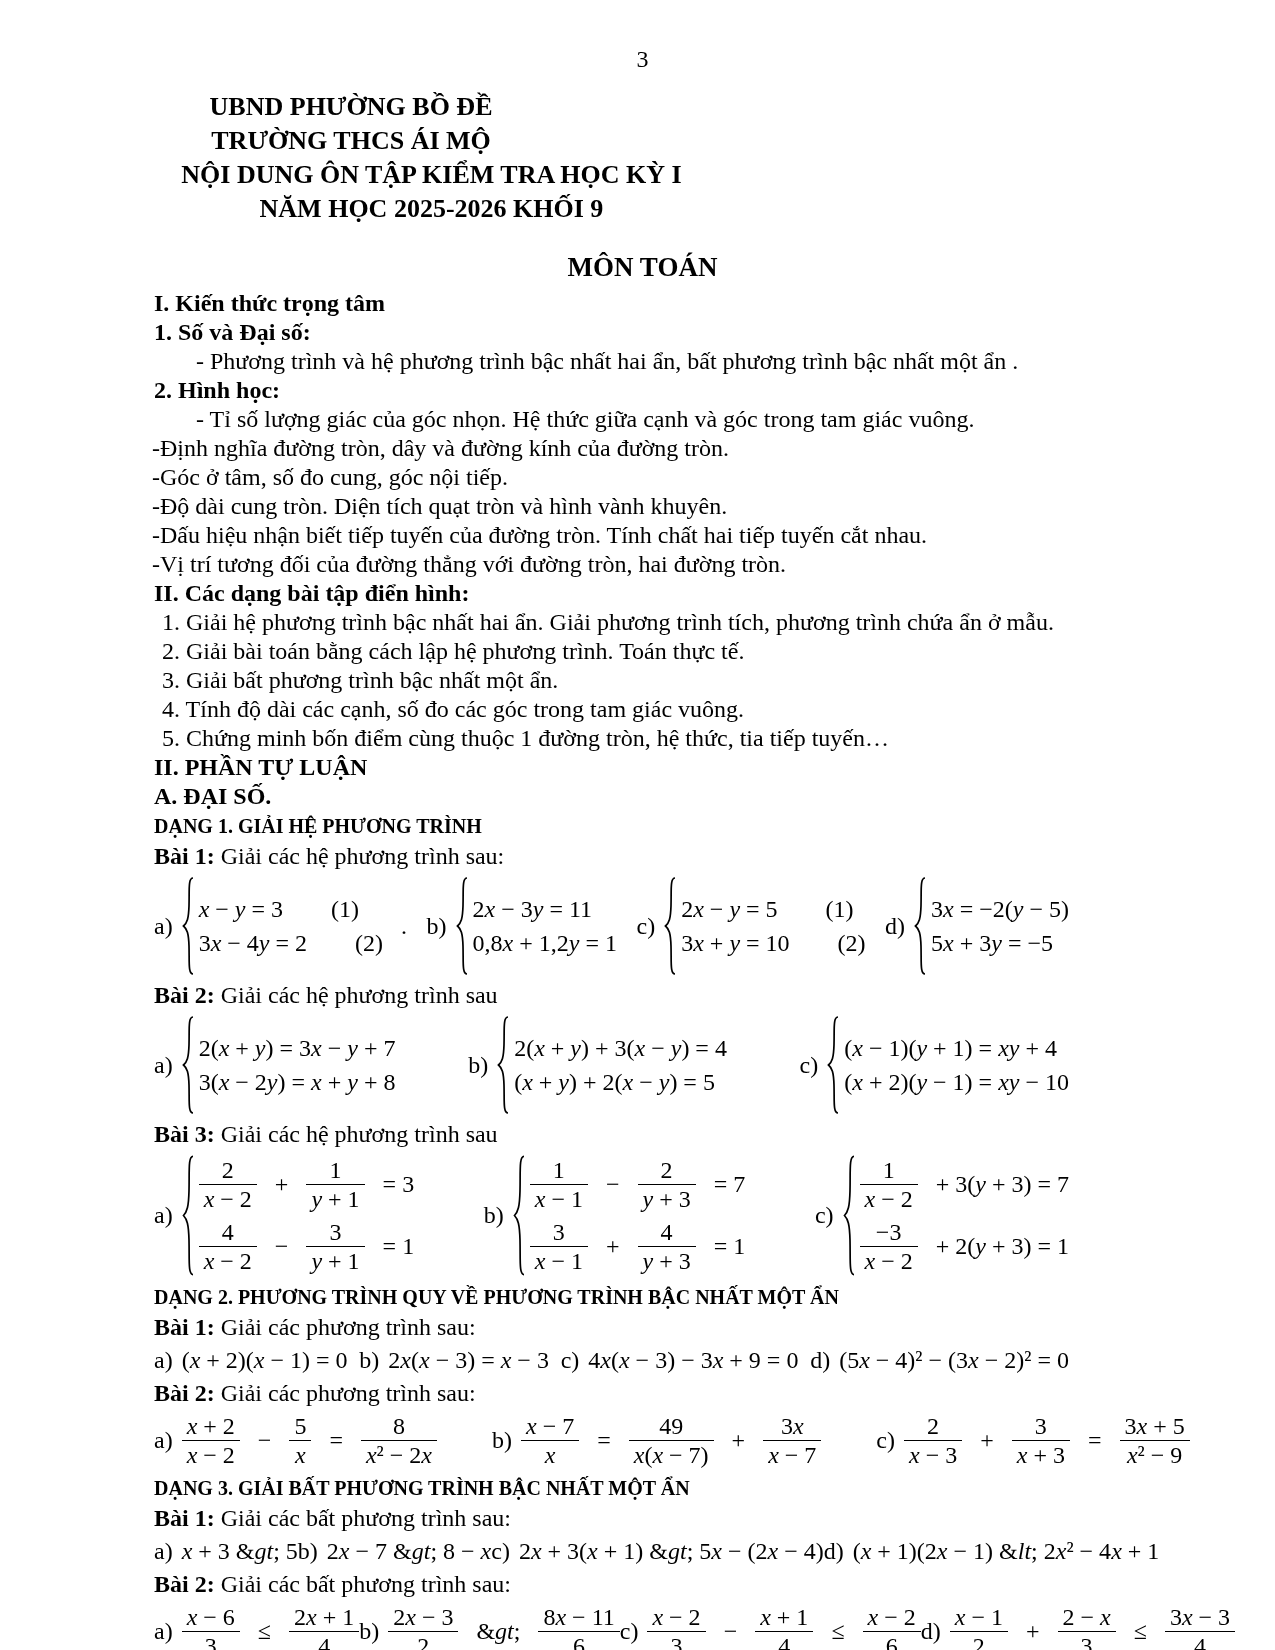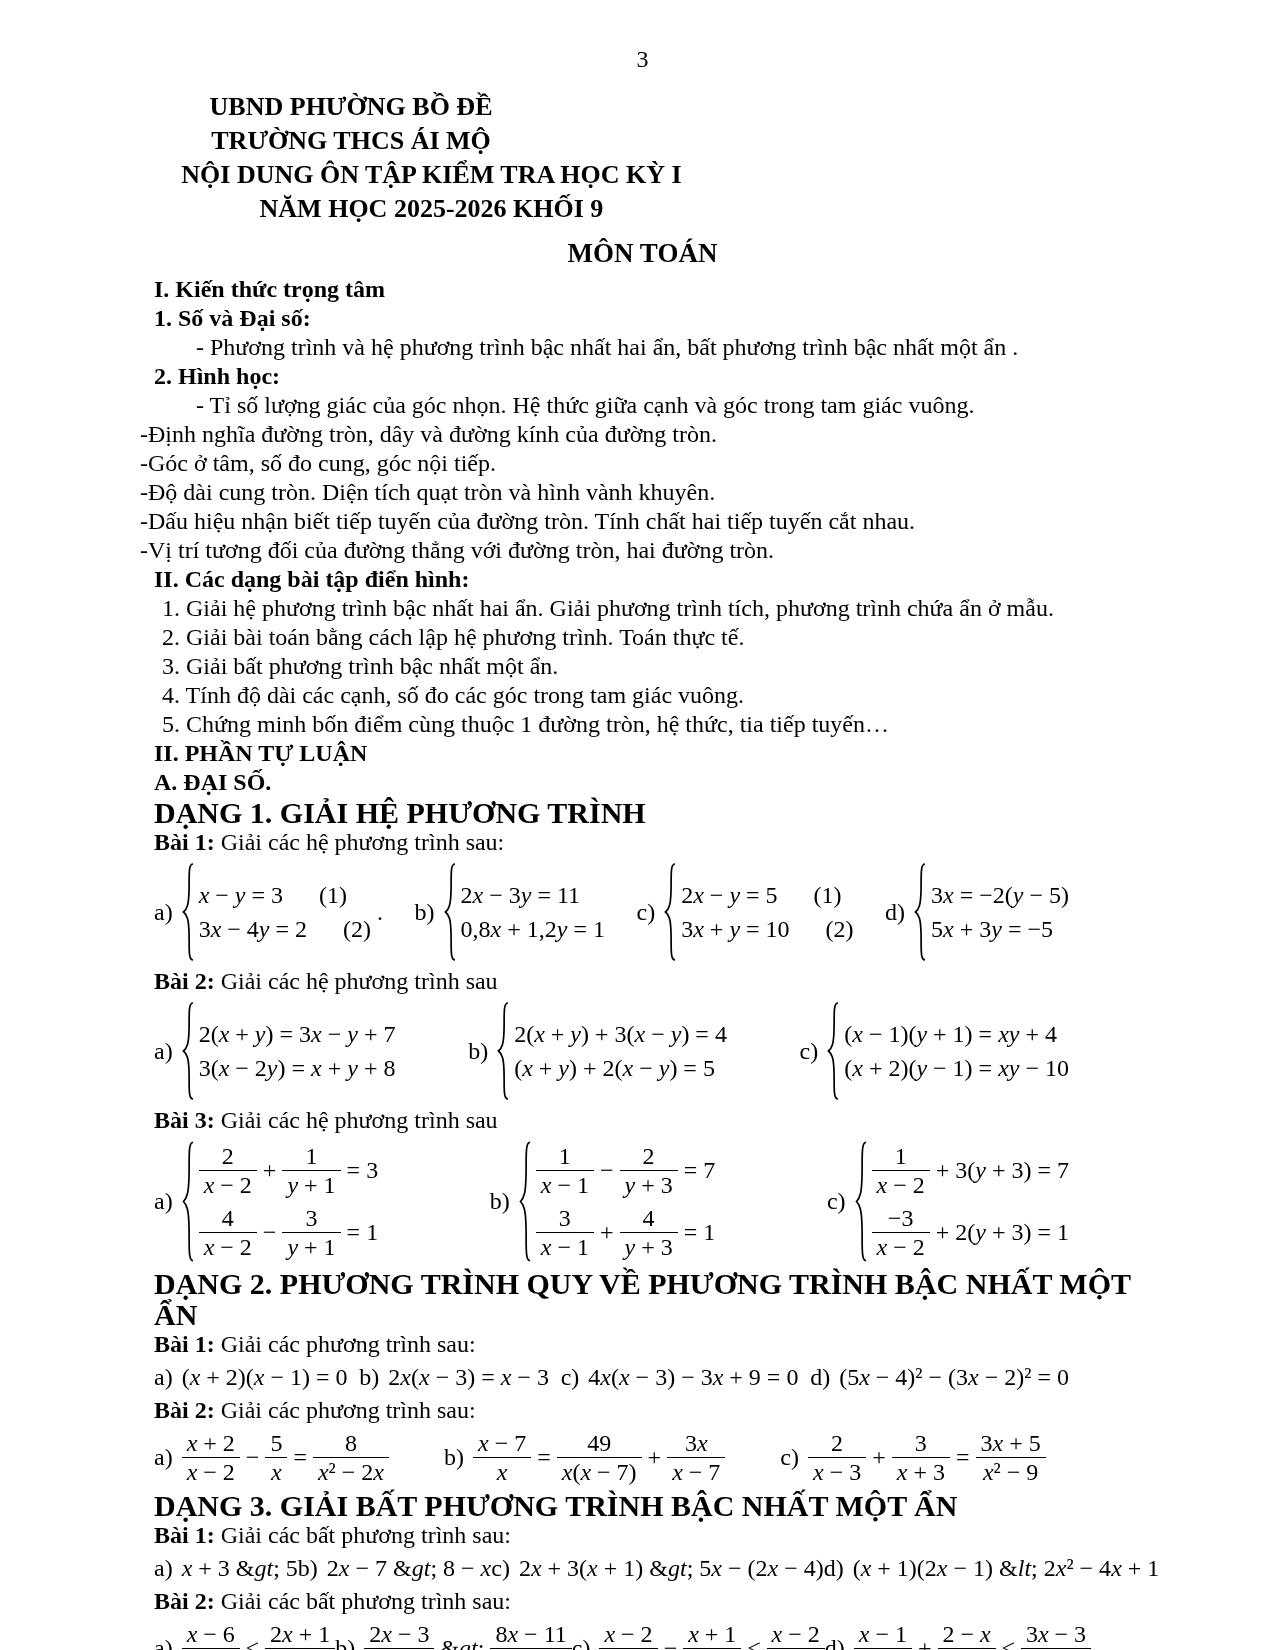--- a/index.html
+++ b/index.html
@@ -6,35 +6,35 @@
   .page {
     width:1275px; height:1650px; margin:0 auto; background:#ffffff;
     font-family:"Liberation Serif","DejaVu Serif",serif;
     font-size:24px; color:#000; box-sizing:border-box;
     padding:46px 130px 0 140px; overflow:hidden;
   }
   .pagenum { text-align:center; margin-bottom:18px; line-height:26px; }
   .header { display:flex; font-weight:bold; font-size:26px; line-height:34px;flex-direction:column; }
   .h-left  { width:42%; text-align:center; }
   .h-right { width:58%; text-align:center; }
-  .title   { text-align:center; font-weight:bold; font-size:27px; margin-top:12px; margin-bottom:6px; }
+  .title   { text-align:center; font-weight:bold; font-size:27px; margin-top:26px; margin-bottom:6px; }
   #content { }
   .line { line-height:29px; padding-left:14px; }
   .line.bold { font-weight:bold; }
-  .line.dang { font-weight:bold; font-size:30px; line-height:31px; }
-  .ind0 { padding-left:0; }
+  .line.dang { font-weight:bold; font-size:20px; line-height:31px; }
+  .ind0 { padding-left:0;margin-left:12px; }
   .indsm { padding-left:8px;margin-left:48px; }
   .ind1 { padding-left:22px; }
   .run-b { font-weight:bold; }
   .mathrow { display:flex; align-items:center; margin:5px 0 5px 14px; }
   .spread { width:915px; justify-content:space-between; }
   .leftpack { column-gap:55px; }
   .mitem { display:inline-flex; align-items:center; gap:9px; }
   .mlabel { white-space:nowrap; }
-  .mtokens { display:inline-flex; align-items:center; column-gap:6px; white-space:nowrap; }
+  .mtokens { display:inline-flex; align-items:center; column-gap:18px; white-space:nowrap; }
   .math i { font-style:italic; }
   .frac { display:inline-flex; flex-direction:column; text-align:center; line-height:26px; }
   .frac .num { padding:0 5px 1px 5px; border-bottom:1.6px solid #000; }
   .frac .den { padding:1px 5px 0 5px; }
   .sys { display:inline-flex; align-items:stretch; gap:5px; }
   .brace { width:12px; height:auto; align-self:stretch; }
   .sys-rows { display:inline-flex; flex-direction:column; justify-content:center; row-gap:7px; padding:3px 0; }
   .tag { margin-left:30px; }
 </style>
 </head>

